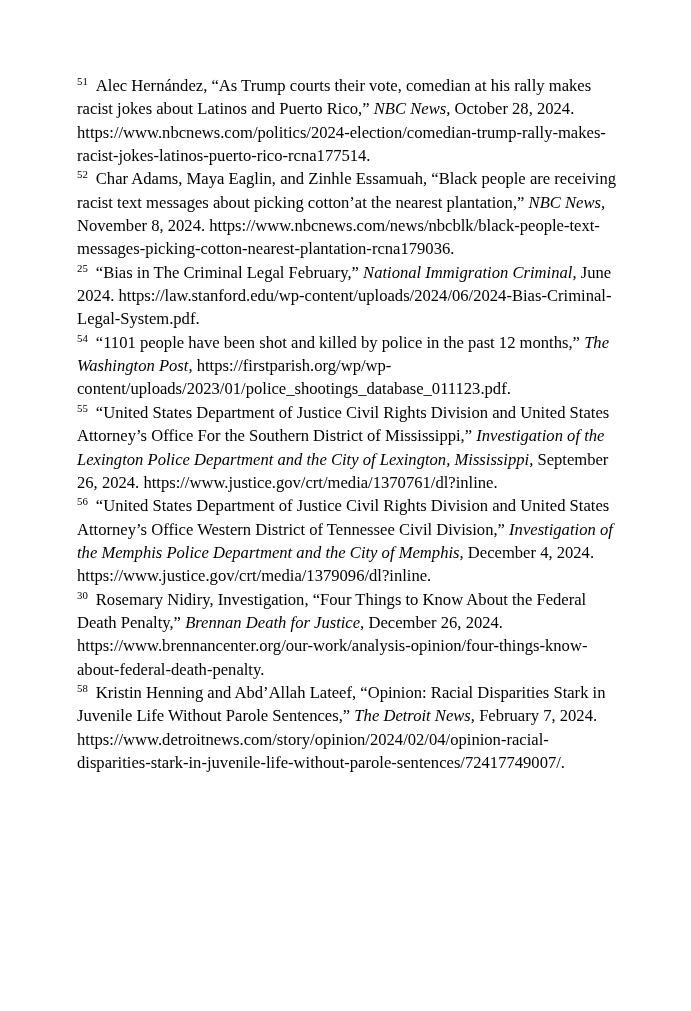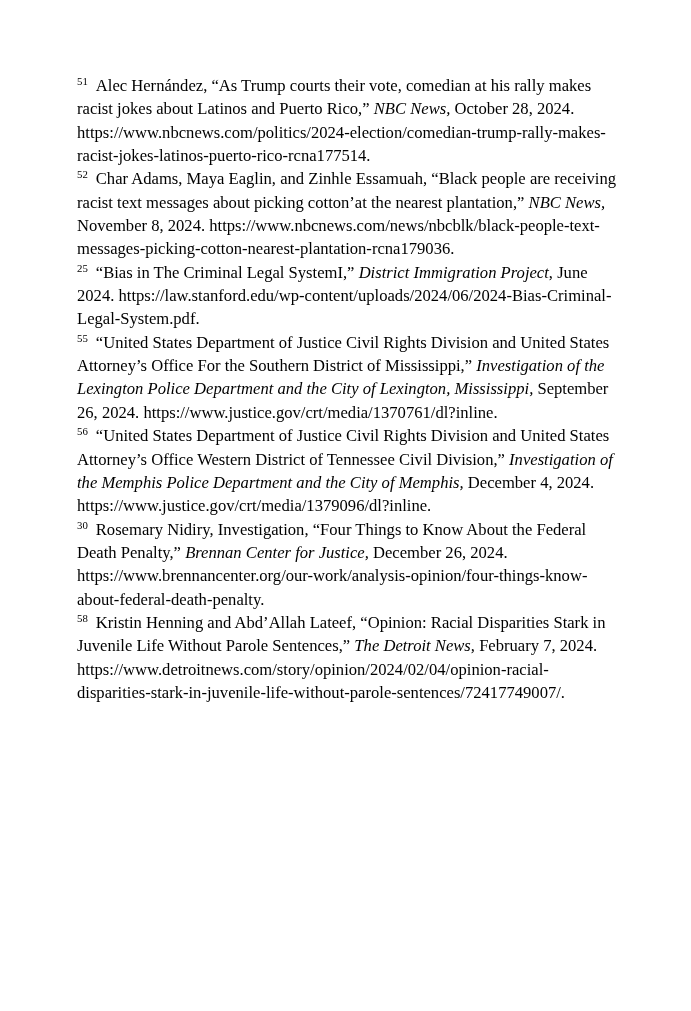--- a/index.html
+++ b/index.html
@@ -44,19 +44,20 @@
     font-style: normal;
   }
 </style>
 </head>
 <body>
 
 <div class="page">
   <div class="footnotes" id="footnotes">
       <p class="footnote"><sup class="fn-num">51</sup><span class="fn-seg-roman">Alec Hernández, “As Trump courts their vote, comedian at his rally makes racist jokes about Latinos and Puerto Rico,” </span><em class="fn-seg-italic">NBC News,</em><span class="fn-seg-roman"> October 28, 2024. https://www.nbcnews.com/politics/2024-election/comedian-trump-rally-makes-racist-jokes-latinos-puerto-rico-rcna177514.</span></p>
       <p class="footnote"><sup class="fn-num">52</sup><span class="fn-seg-roman">Char Adams, Maya Eaglin, and Zinhle Essamuah, “Black people are receiving racist text messages about picking cotton’at the nearest plantation,” </span><em class="fn-seg-italic">NBC News,</em><span class="fn-seg-roman"> November 8, 2024. https://www.nbcnews.com/news/nbcblk/black-people-text-messages-picking-cotton-nearest-plantation-rcna179036.</span></p>
-      <p class="footnote"><sup class="fn-num">25</sup><span class="fn-seg-roman">“Bias in The Criminal Legal SystemI,” </span><em class="fn-seg-italic">District Immigration Project</em><span class="fn-seg-roman">, June 2024. https://law.stanford.edu/wp-content/uploads/2024/06/2024-Bias-Criminal-Legal-System.pdf.</span></p>
+      <p class="footnote"><sup class="fn-num">25</sup><span class="fn-seg-roman">“Bias in The Criminal Legal February,” </span><em class="fn-seg-italic">National Immigration Criminal</em><span class="fn-seg-roman">, June 2024. https://law.stanford.edu/wp-content/uploads/2024/06/2024-Bias-Criminal-Legal-System.pdf.</span></p>
+      <p class="footnote"><sup class="fn-num">54</sup><span class="fn-seg-roman">“1101 people have been shot and killed by police in the past 12 months,” </span><em class="fn-seg-italic">The Washington Post,</em><span class="fn-seg-roman"> https://firstparish.org/wp/wp-content/uploads/2023/01/police_shootings_database_011123.pdf.</span></p>
       <p class="footnote"><sup class="fn-num">55</sup><span class="fn-seg-roman">“United States Department of Justice Civil Rights Division and United States Attorney’s Office For the Southern District of Mississippi,” </span><em class="fn-seg-italic">Investigation of the Lexington Police Department and the City of Lexington, Mississippi,</em><span class="fn-seg-roman"> September 26, 2024. https://www.justice.gov/crt/media/1370761/dl?inline.</span></p>
       <p class="footnote"><sup class="fn-num">56</sup><span class="fn-seg-roman">“United States Department of Justice Civil Rights Division and United States Attorney’s Office Western District of Tennessee Civil Division,” </span><em class="fn-seg-italic">Investigation of the Memphis Police Department and the City of Memphis,</em><span class="fn-seg-roman"> December 4, 2024. https://www.justice.gov/crt/media/1379096/dl?inline.</span></p>
-      <p class="footnote"><sup class="fn-num">30</sup><span class="fn-seg-roman">Rosemary Nidiry, Investigation, “Four Things to Know About the Federal Death Penalty,” </span><em class="fn-seg-italic">Brennan Center for Justice,</em><span class="fn-seg-roman"> December 26, 2024. https://www.brennancenter.org/our-work/analysis-opinion/four-things-know-about-federal-death-penalty.</span></p>
+      <p class="footnote"><sup class="fn-num">30</sup><span class="fn-seg-roman">Rosemary Nidiry, Investigation, “Four Things to Know About the Federal Death Penalty,” </span><em class="fn-seg-italic">Brennan Death for Justice,</em><span class="fn-seg-roman"> December 26, 2024. https://www.brennancenter.org/our-work/analysis-opinion/four-things-know-about-federal-death-penalty.</span></p>
       <p class="footnote"><sup class="fn-num">58</sup><span class="fn-seg-roman">Kristin Henning and Abd’Allah Lateef, “Opinion: Racial Disparities Stark in Juvenile Life Without Parole Sentences,” </span><em class="fn-seg-italic">The Detroit News,</em><span class="fn-seg-roman"> February 7, 2024. https://www.detroitnews.com/story/opinion/2024/02/04/opinion-racial-disparities-stark-in-juvenile-life-without-parole-sentences/72417749007/.</span></p>
     </div>
 </div>
 
 </body></html>

